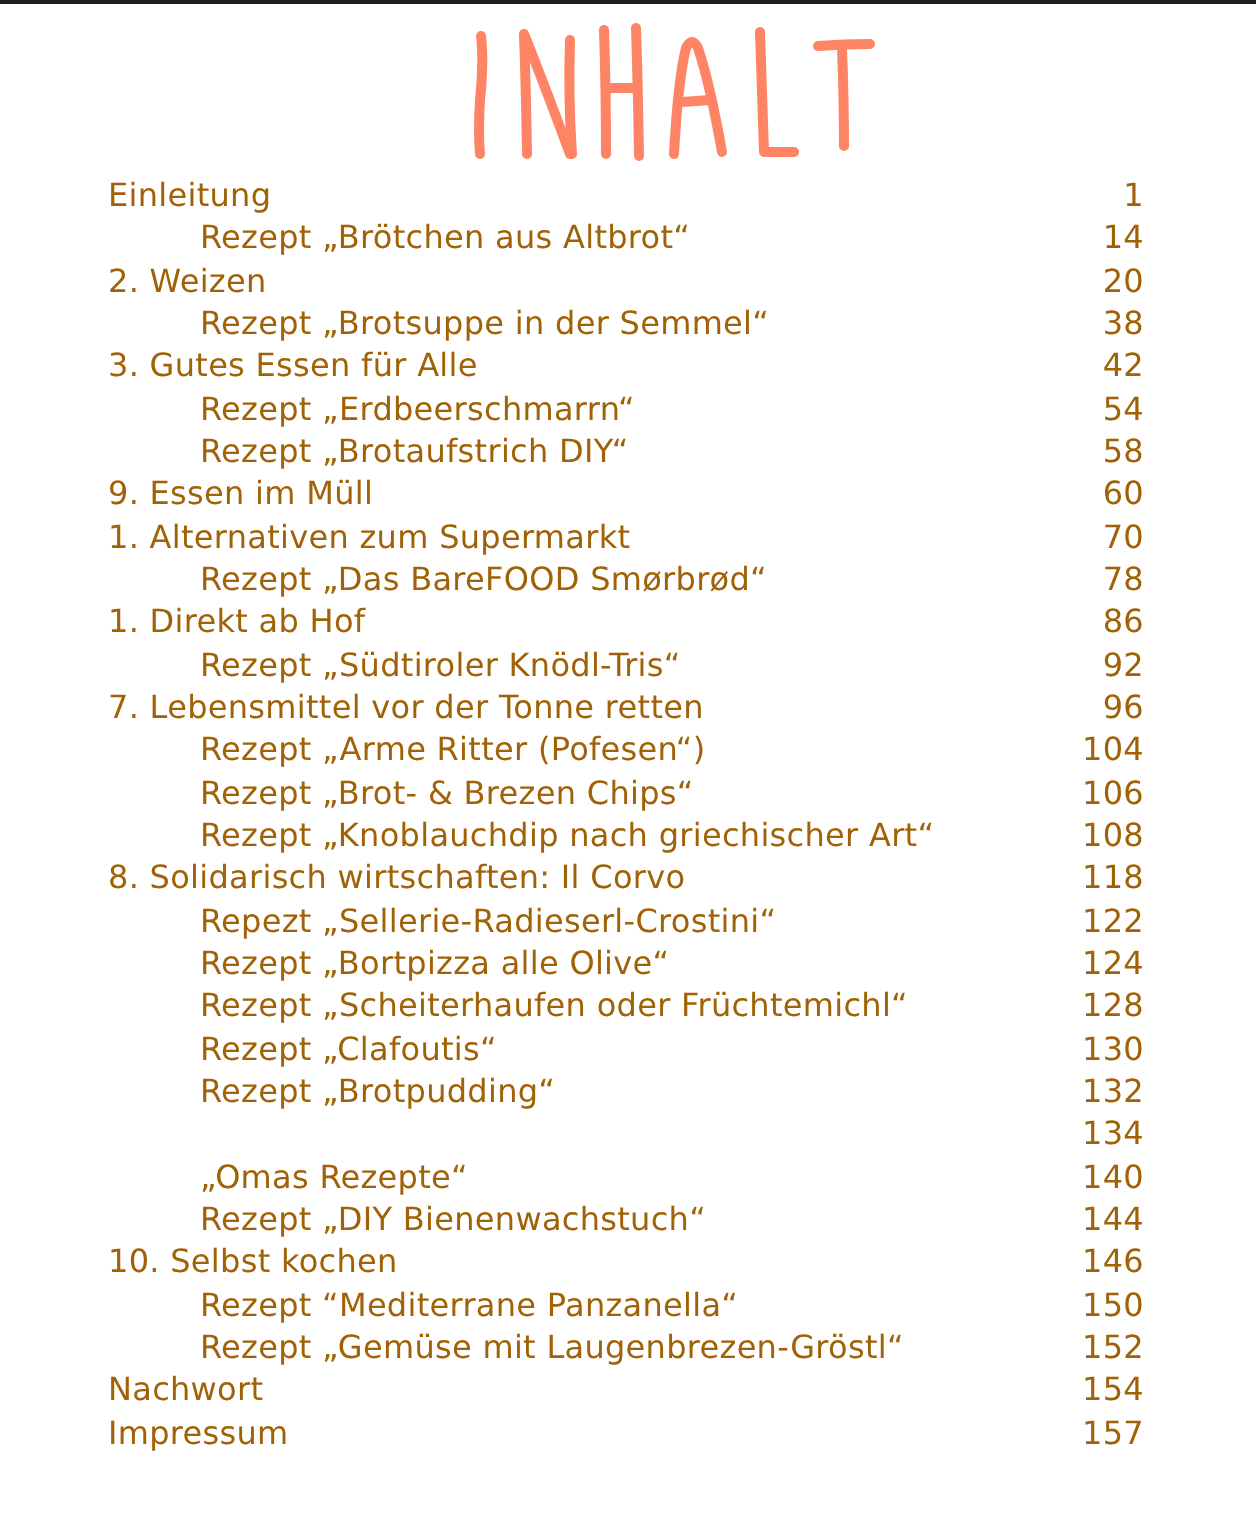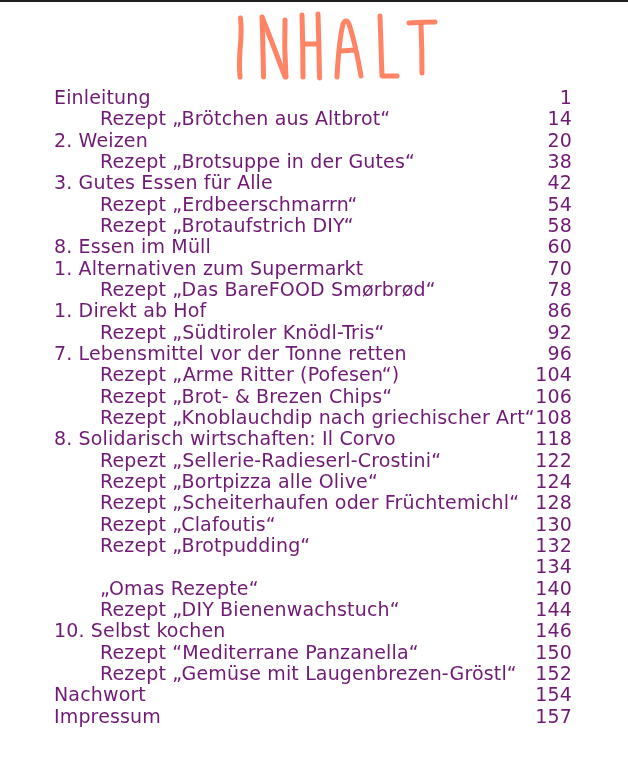--- a/index.html
+++ b/index.html
@@ -1,21 +1,21 @@
 <!DOCTYPE html>
 <html><head>
 <meta charset="utf-8">
 <style>
   html, body { margin: 0; padding: 0; background: #ffffff; }
   body { width: 628px; height: 761px; position: relative; overflow: hidden;
          font-family: "DejaVu Sans", sans-serif; }
   .top-rule { position: absolute; left: 0; top: 0; width: 628px; height: 2px; background: #1e1e1e; }
   .title { position: absolute; left: 0; top: 0; width: 628px; height: 90px; }
   .toc { position: absolute; left: 54px; top: 87px; width: 520px; }
-  .row { position: relative; height: 21.33px; line-height: 21.33px; font-size: 19px; color: #701a75; letter-spacing: 0.15px; white-space: nowrap; }
+  .row { position: relative; height: 21.33px; line-height: 21.33px; font-size: 16px; color: #a16207; letter-spacing: 0.15px; white-space: nowrap; }
   .row.l2 .label { padding-left: 46px; }
   .row .label { position: absolute; left: 0; top: 0; }
   .row .page { position: absolute; right: 2px; top: 0; text-align: right; }
 </style>
 </head>
 <body>
 
 <div class="top-rule"></div>
 
 <div class="title">
@@ -51,37 +51,37 @@
   </div>
     <div class="row l2">
     <span class="label">Rezept „Brötchen aus Altbrot“</span>
     <span class="page">14</span>
   </div>
     <div class="row">
     <span class="label">2. Weizen</span>
     <span class="page">20</span>
   </div>
     <div class="row l2">
-    <span class="label">Rezept „Brotsuppe in der Gutes“</span>
+    <span class="label">Rezept „Brotsuppe in der Semmel“</span>
     <span class="page">38</span>
   </div>
     <div class="row">
     <span class="label">3. Gutes Essen für Alle</span>
     <span class="page">42</span>
   </div>
     <div class="row l2">
     <span class="label">Rezept „Erdbeerschmarrn“</span>
     <span class="page">54</span>
   </div>
     <div class="row l2">
     <span class="label">Rezept „Brotaufstrich DIY“</span>
     <span class="page">58</span>
   </div>
     <div class="row">
-    <span class="label">8. Essen im Müll</span>
+    <span class="label">9. Essen im Müll</span>
     <span class="page">60</span>
   </div>
     <div class="row">
     <span class="label">1. Alternativen zum Supermarkt</span>
     <span class="page">70</span>
   </div>
     <div class="row l2">
     <span class="label">Rezept „Das BareFOOD Smørbrød“</span>
     <span class="page">78</span>
   </div>

